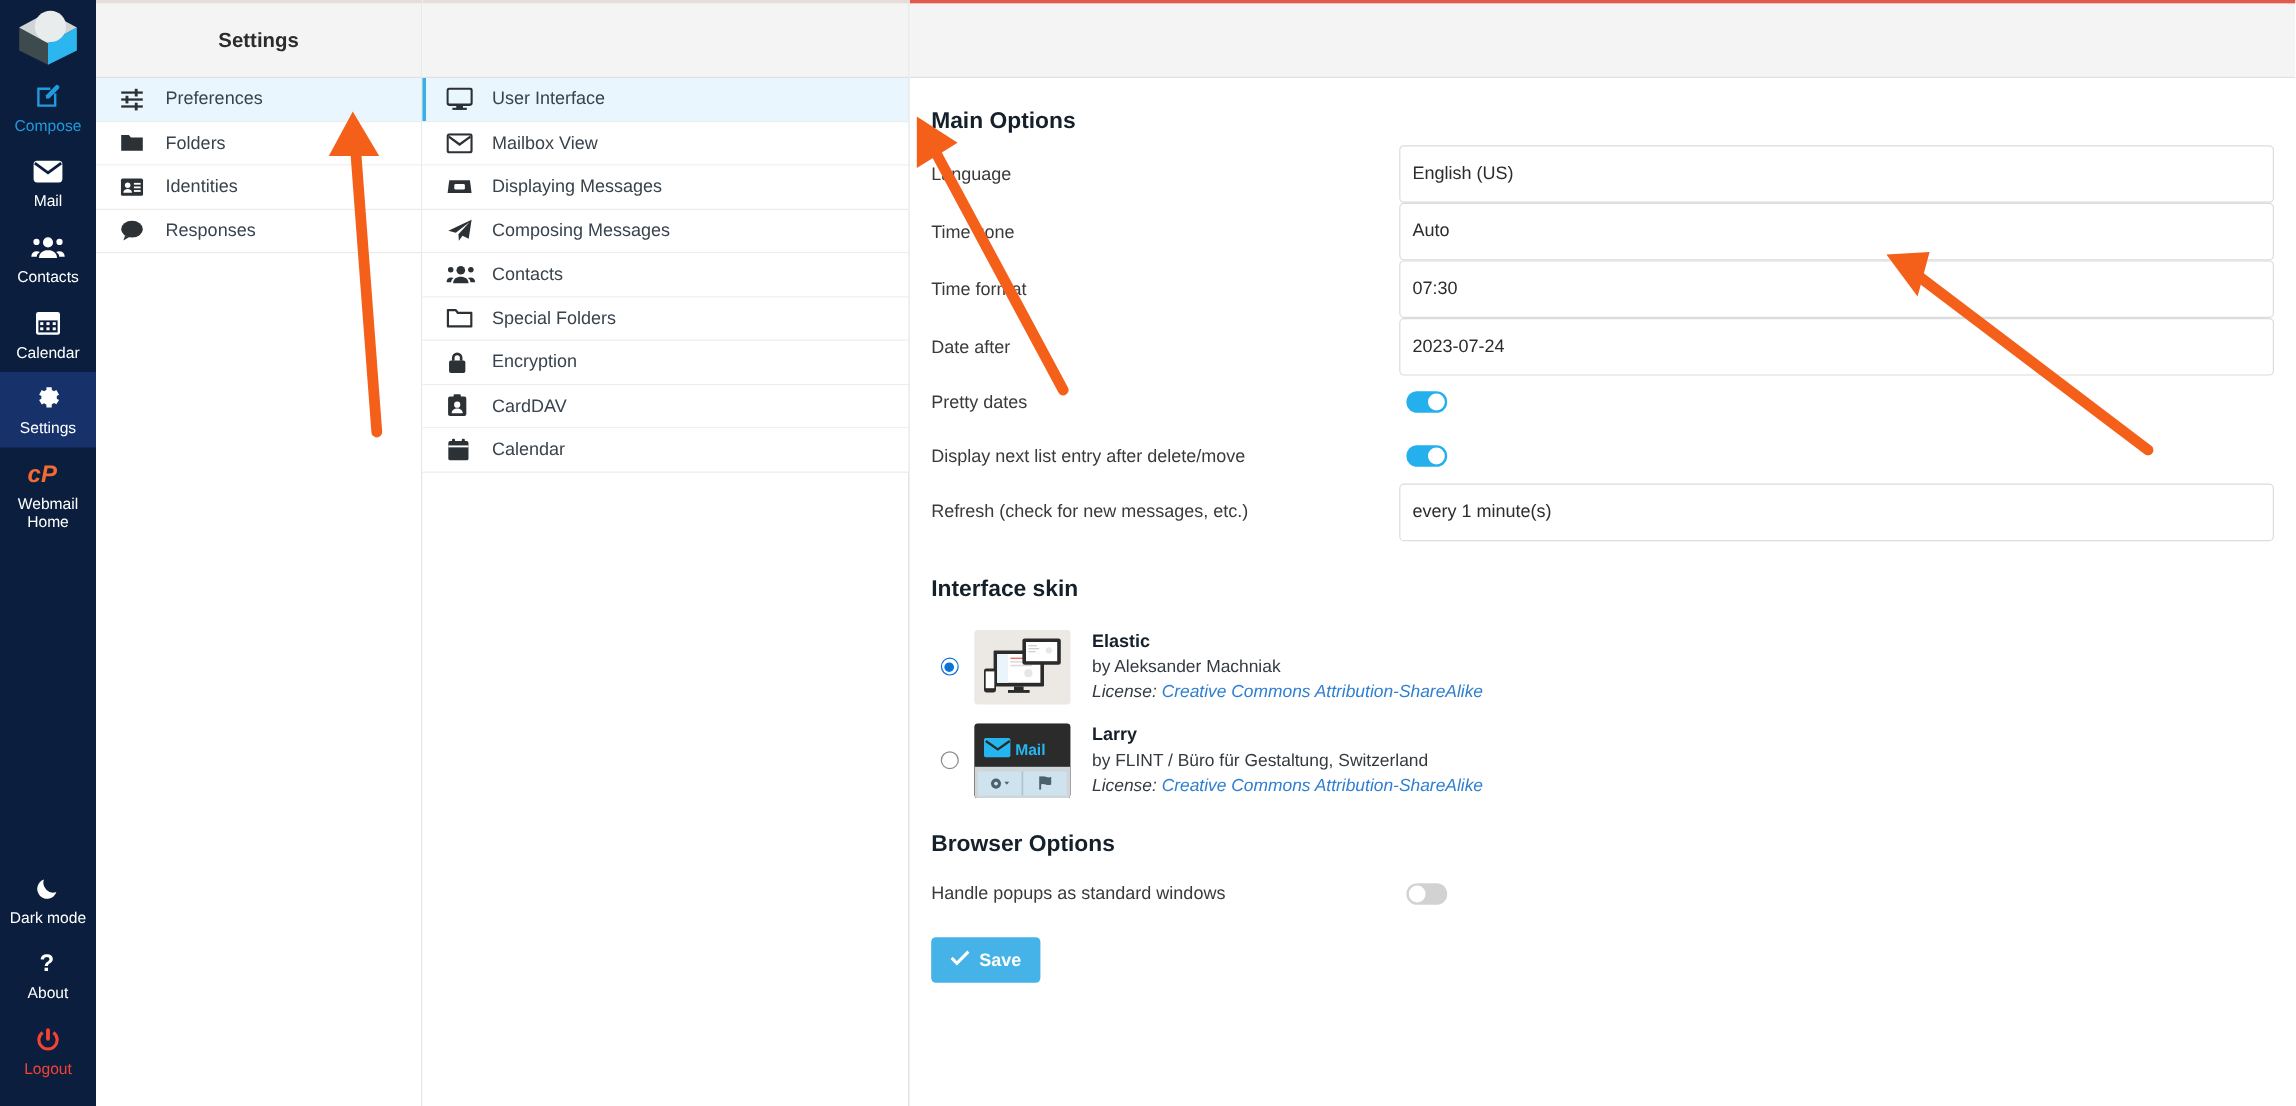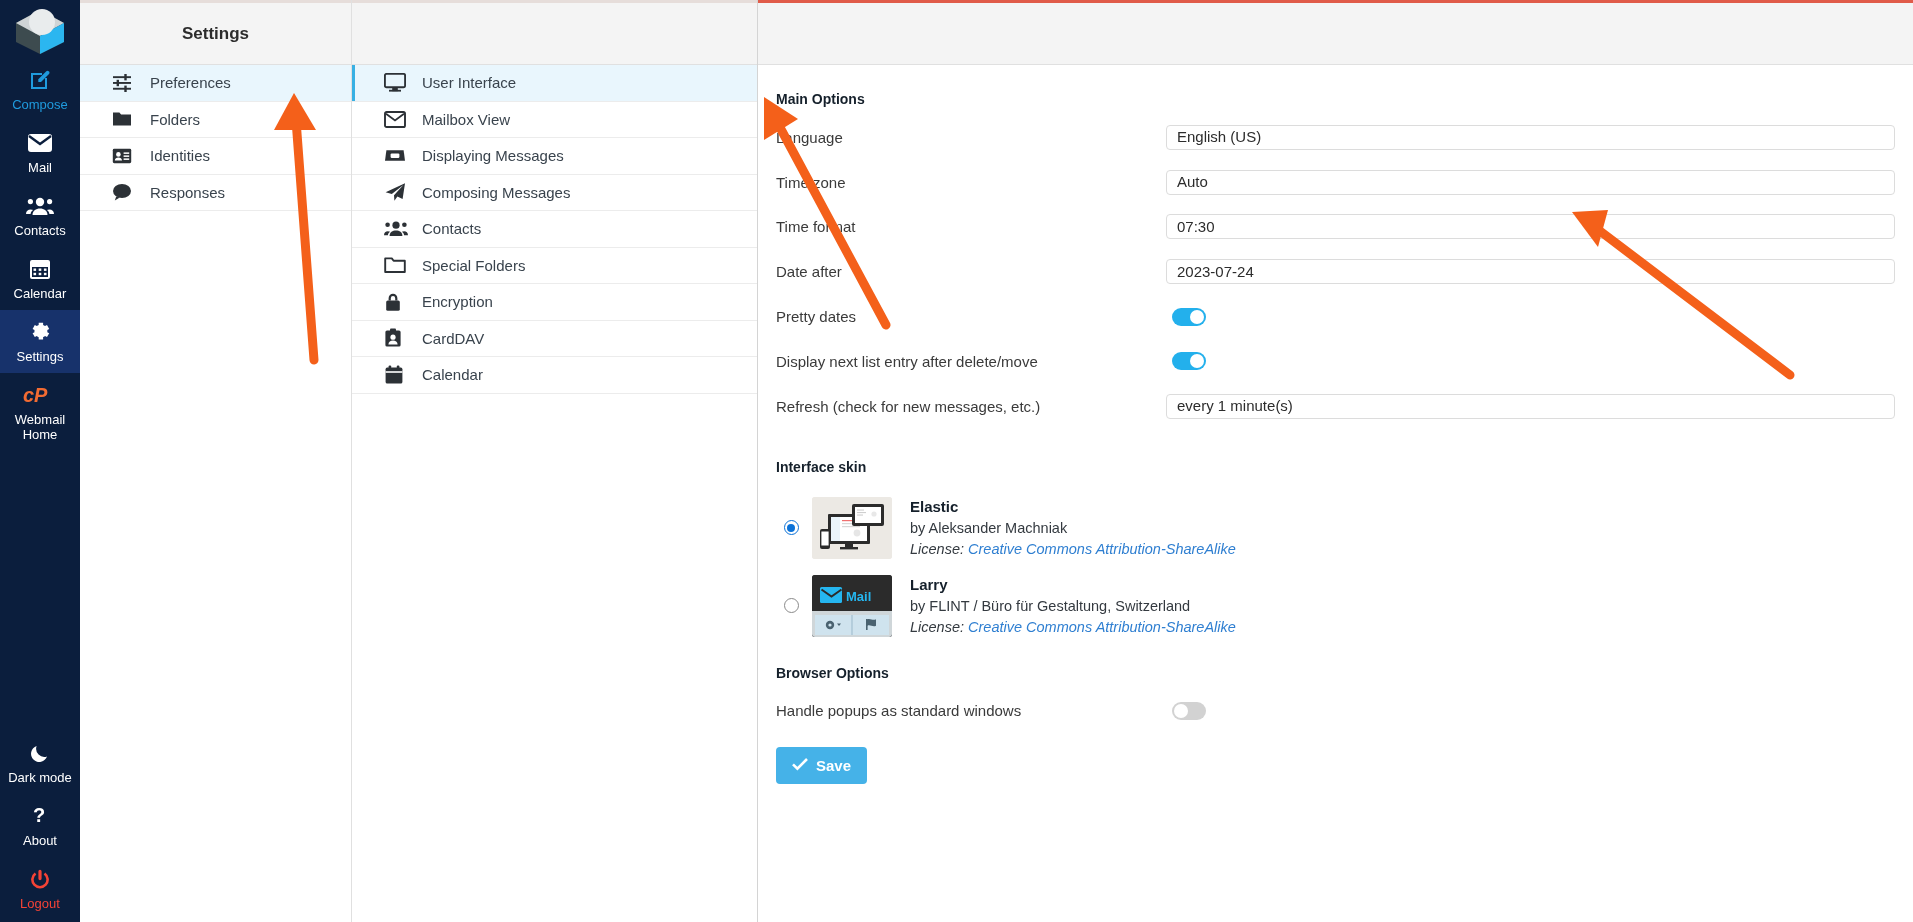--- a/index.html
+++ b/index.html
@@ -32,21 +32,21 @@
     cursor: pointer;
   }
   .tb-item .tb-icon { display:block; height: 26px; margin-bottom: 4px; display:flex; align-items:center; justify-content:center;}
   .tb-item.compose { color: #1f9bde; }
   .tb-item.compose svg { fill: #1f9bde; }
   .tb-item.selected { background: #17326b; }
   .tb-item svg { fill: #ffffff; }
   .tb-item.logout { color: #f44336; }
   .tb-item.logout svg { fill: #f44336; }
   .tb-spacer { flex: 1 1 auto; }
-  .tb-bottom { padding-bottom: 2px; }
+  .tb-bottom { padding-bottom: 15px; }
 
   
   .col-settings {
     width: 272px; flex: 0 0 272px;
     background: #ffffff;
     border-right: 1px solid #e0e0e0;
     height: 922px;
   }
   .col-sections {
     width: 406px; flex: 0 0 406px;
@@ -61,21 +61,21 @@
     display: flex; align-items: center; justify-content: center;
     position: relative;
   }
   .col-head .title {
     font-size: 17px; font-weight: bold; color: #2c2c2c;
   }
   .listnav { list-style: none; margin: 0; padding: 0; }
   .listnav li {
     display: flex; align-items: center;
     height: 36.5px;
-    padding: 0 14px 0 32px;
+    padding: 0 14px 0 20px;
     border-bottom: 1px solid #ececec;
     font-size: 15px; color: #39434d;
     cursor: pointer;
     background: #ffffff;
   }
   .listnav li.selected {
     background: #e9f6fd;
   }
   .col-sections .listnav li.selected { box-shadow: inset 3px 0 0 #38b0e3; }
   .listnav li .li-icon {
@@ -88,34 +88,34 @@
   
   .content {
     flex: 1 1 auto; height: 922px;
     background: #ffffff; position: relative; overflow: hidden;
   }
   .content-head {
     height: 62px; background: #f4f4f4; border-bottom: 1px solid #e0e0e0;
   }
   .content-body { padding: 16px 0 0 0; }
   .sect-title {
-    font-size: 14px; font-weight: bold; color: #15202b;
+    font-size: 19px; font-weight: bold; color: #15202b;
     margin: 10px 0 8px 18px;
   }
   .form-row {
     display: flex; align-items: center;
     min-height: 44.8px;
     padding: 0 18px;
   }
   .form-label {
     flex: 0 0 390px; font-size: 15px; color: #3a3a3a;
   }
   .form-ctl { flex: 1 1 auto; max-width: 795px; }
   .ctl-input {
-    width: 100%; height: 25px;
+    width: 100%; height: 48px;
     border: 1px solid #dcdcdc; border-radius: 4px;
     background: #ffffff;
     font-size: 15px; color: #2c2c2c;
     padding: 0 10px; line-height: 30px;
     font-family: "Liberation Sans", sans-serif;
     display: flex; align-items: center;
   }
   .toggle {
     width: 34px; height: 18px; border-radius: 9px;
     background: #d2d2d2; position: relative; cursor: pointer;

